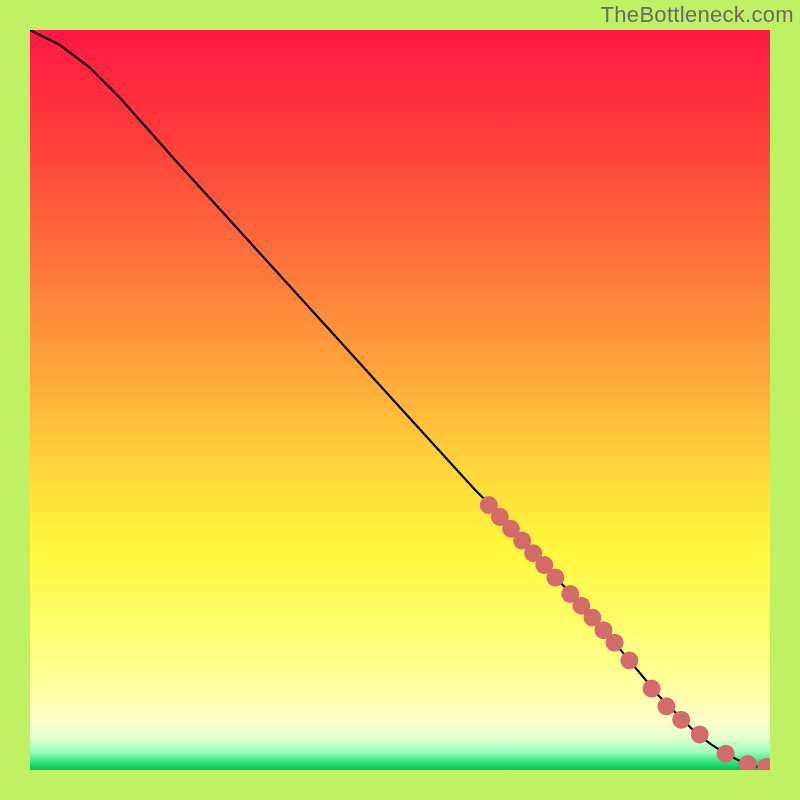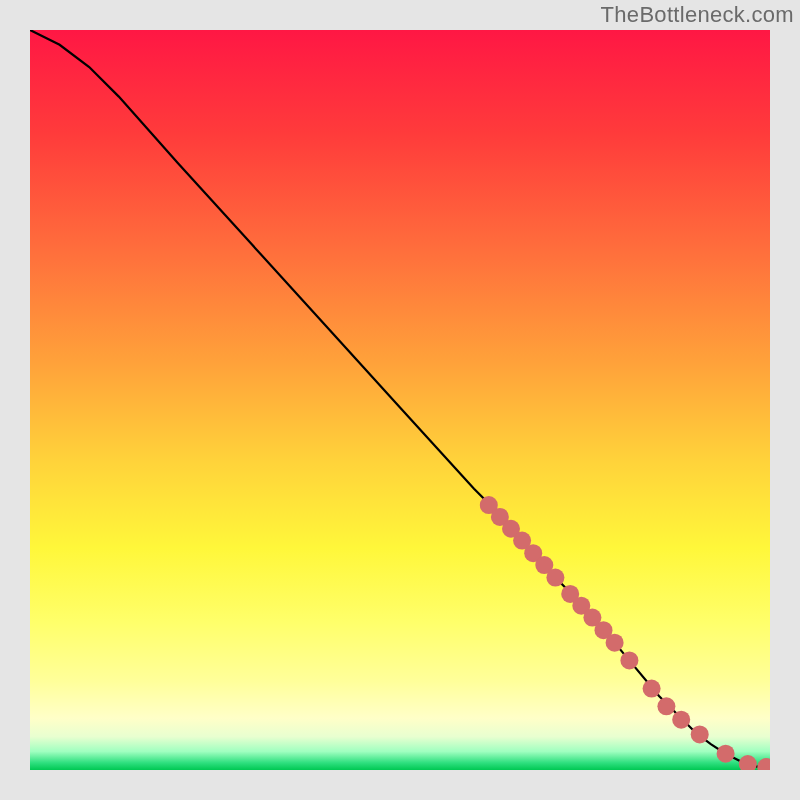--- a/index.html
+++ b/index.html
@@ -8,21 +8,21 @@
     width: 800px;
     height: 800px;
     background: #000;
     overflow: hidden;
     font-family: Arial, Helvetica, sans-serif;
   }
   .outer {
     position: relative;
     width: 800px;
     height: 800px;
-    background: #e5e5e5;
+    background: #bef264;
   }
   .watermark {
     position: absolute;
     top: 2px;
     right: 6px;
     color: #6a6a6a;
     font-size: 22px;
     font-weight: 500;
     letter-spacing: 0.3px;
     z-index: 50;

